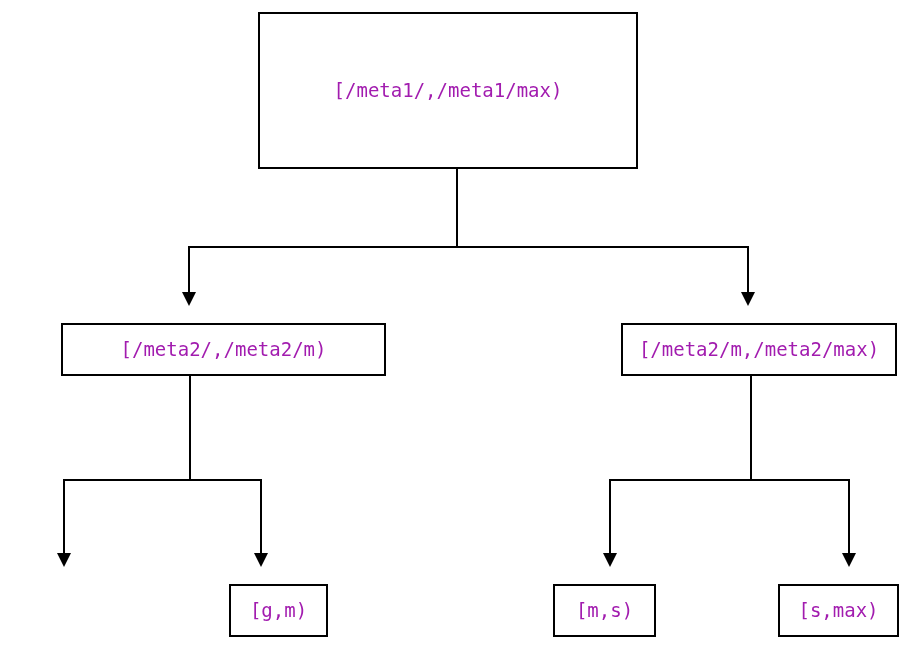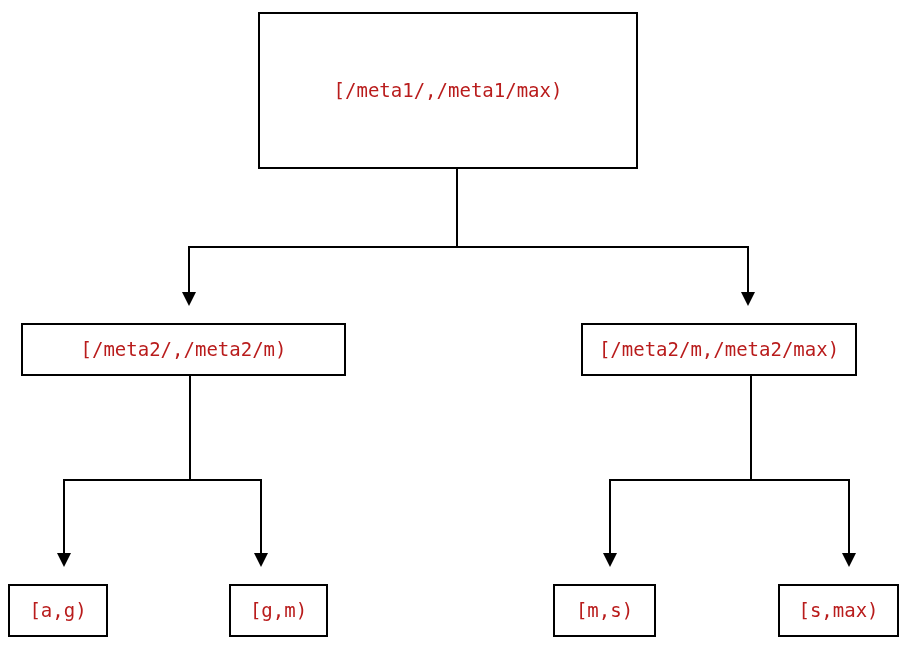--- a/index.html
+++ b/index.html
@@ -31,24 +31,24 @@
     display: flex;
     align-items: center;
     justify-content: center;
     color: #000000;
     white-space: pre;
     letter-spacing: 0px;
   }
   .node-label {
     display: block;
     line-height: 1;
-    color: #b91c1c;
+    color: #a21caf;
   }
   .node-root   { font-size: 19px; }
-  .node-mid    { font-size: 19px; }
+  .node-mid    { font-size: 19px; margin-left: 40px; }
   .node-leaf   { font-size: 19px; }
 </style>
 </head>
 <body>
 
 <div id="diagram-canvas">
 
   <svg id="edge-layer" viewBox="0 0 912 652" width="912" height="652" xmlns="http://www.w3.org/2000/svg">
       <line x1="457" y1="169" x2="457" y2="247" stroke="#000000" stroke-width="2.6" shape-rendering="crispEdges"></line>
       <line x1="187.7" y1="247" x2="749.3" y2="247" stroke="#000000" stroke-width="2.6" shape-rendering="crispEdges"></line>
@@ -75,23 +75,20 @@
   </div>
 
   <div class="tree-node node-mid" style="left: 21px; top: 323px; width: 325px; height: 53px; border-color: rgb(0, 0, 0); color: rgb(0, 0, 0);">
     <span class="node-label">[/meta2/,/meta2/m)</span>
   </div>
 
   <div class="tree-node node-mid" style="left: 581px; top: 323px; width: 276px; height: 53px; border-color: rgb(0, 0, 0); color: rgb(0, 0, 0);">
     <span class="node-label">[/meta2/m,/meta2/max)</span>
   </div>
 
-  <div class="tree-node node-leaf" style="left: 8px; top: 584px; width: 100px; height: 53px; border-color: rgb(0, 0, 0); color: rgb(0, 0, 0);">
-    <span class="node-label">[a,g)</span>
-  </div>
 
   <div class="tree-node node-leaf" style="left: 205px; top: 584px; width: 99px; height: 53px; border-color: rgb(0, 0, 0); color: rgb(0, 0, 0); margin-left: 24px;">
     <span class="node-label">[g,m)</span>
   </div>
 
   <div class="tree-node node-leaf" style="left: 553px; top: 584px; width: 103px; height: 53px; border-color: rgb(0, 0, 0); color: rgb(0, 0, 0);">
     <span class="node-label">[m,s)</span>
   </div>
 
   <div class="tree-node node-leaf" style="left: 778px; top: 584px; width: 121px; height: 53px; border-color: rgb(0, 0, 0); color: rgb(0, 0, 0);">

